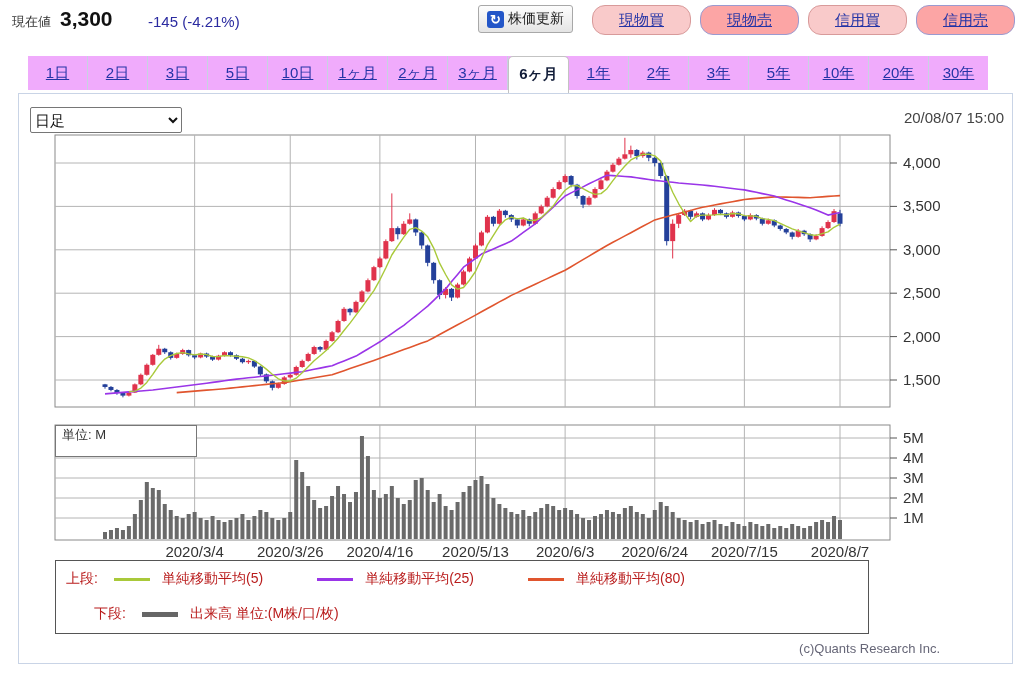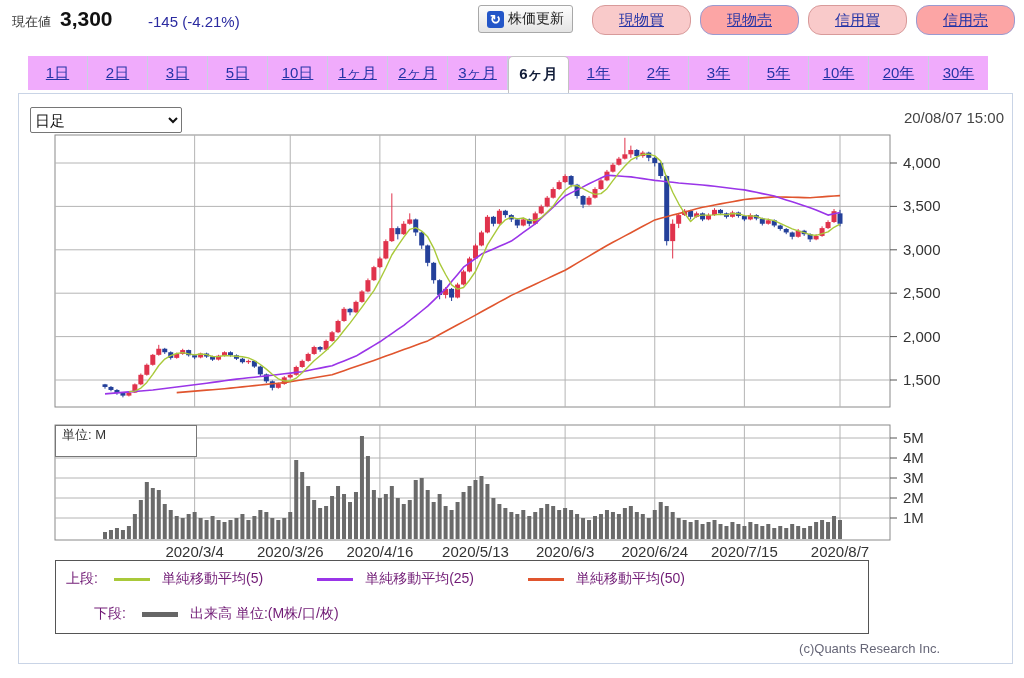--- a/index.html
+++ b/index.html
@@ -34,21 +34,21 @@
   .chart-type{position:absolute;left:30px;top:107px;width:152px;height:26px;font-size:15px;
       font-family:"Liberation Sans",sans-serif;color:#111;border:1px solid #767676;
       border-radius:2px;background:#fff;z-index:3;}
   .timestamp{position:absolute;right:20px;top:109px;font-size:15px;color:#444;z-index:3;}
   .chart-svg{position:absolute;left:0;top:0;pointer-events:none;z-index:2;}
   .unitbox{position:absolute;left:55px;top:425px;width:142px;height:32px;border:1px solid #777;
       background:#fff;box-sizing:border-box;font-size:13px;color:#333;line-height:18px;
       padding-left:6px;z-index:3;}
   
   .legendbox{position:absolute;left:55px;top:560px;width:814px;height:74px;border:1px solid #555;
-      box-sizing:border-box;background:#fff;z-index:3;font-size:14px;color:#701a75;}
+      box-sizing:border-box;background:#fff;z-index:3;font-size:14px;color:#b91c1c;}
   .leg-row{display:flex;align-items:center;margin:9px 0 0 10px;}
   .leg-row.r2{margin-top:17px;margin-left:38px;}
   .leg-label{width:40px;}
   .sw{display:inline-block;width:36px;height:3px;margin:0 12px 0 8px;}
   .sw.thick{height:5px;background:#666;}
   .leg-item{margin-right:46px;}
   .copyright{position:absolute;right:84px;top:641px;font-size:13px;color:#667;z-index:3;}
 </style>
 </head>
 <body>
@@ -541,21 +541,21 @@
   <div class="unitbox">単位: M</div>
 
   <div class="legendbox">
     <div class="leg-row">
       <span class="leg-label">上段:</span>
       <span class="sw" style="background: rgb(169, 201, 58);"></span>
       <span class="leg-item">単純移動平均(5)</span>
       <span class="sw" style="background: rgb(154, 53, 232);"></span>
       <span class="leg-item">単純移動平均(25)</span>
       <span class="sw" style="background: rgb(224, 85, 46);"></span>
-      <span class="leg-item">単純移動平均(50)</span>
+      <span class="leg-item">単純移動平均(80)</span>
     </div>
     <div class="leg-row r2">
       <span class="leg-label">下段:</span>
       <span class="sw thick"></span>
       <span class="leg-item">出来高 単位:(M株/口/枚)</span>
     </div>
   </div>
 
   <div class="copyright">(c)Quants Research Inc.</div>
 </div>

